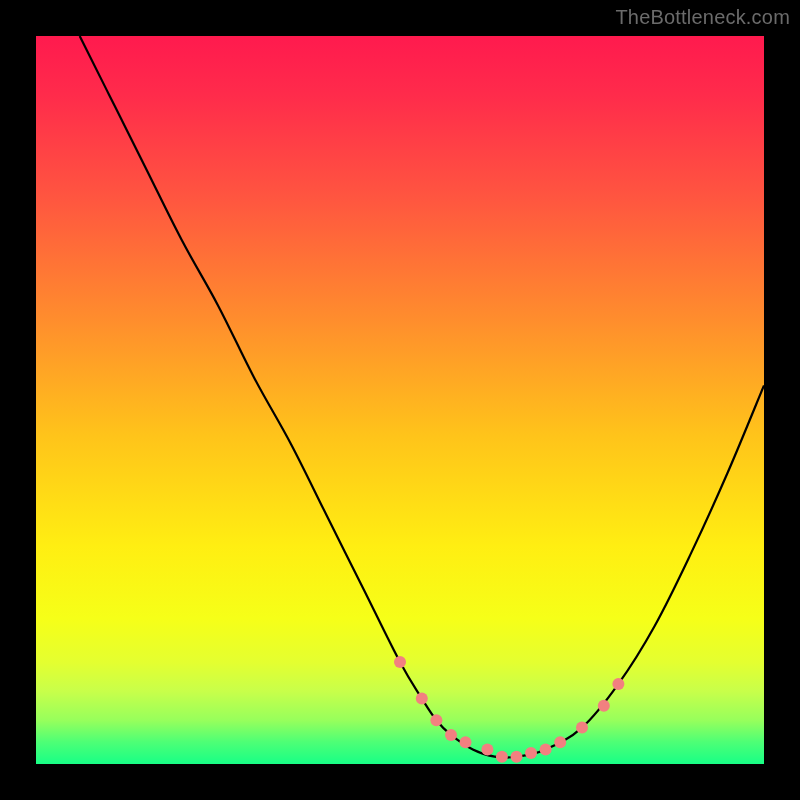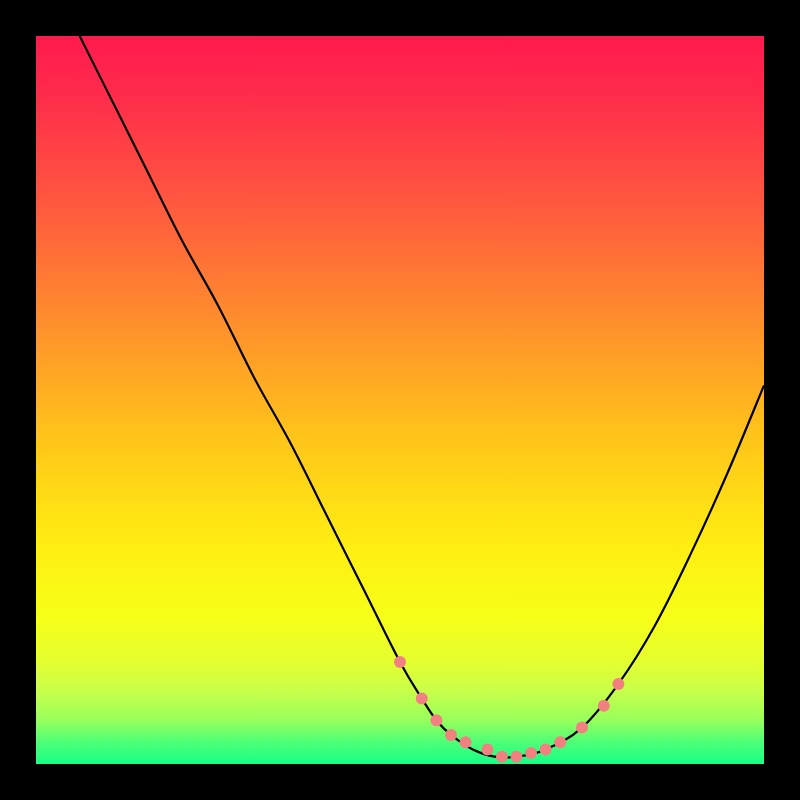--- a/index.html
+++ b/index.html
@@ -87,14 +87,15 @@
           <circle cx="495.0" cy="717.1" r="6" class="dot"></circle>
           <circle cx="509.6" cy="713.4" r="6" class="dot"></circle>
           <circle cx="524.2" cy="706.2" r="6" class="dot"></circle>
           <circle cx="546.0" cy="691.6" r="6" class="dot"></circle>
           <circle cx="567.8" cy="669.8" r="6" class="dot"></circle>
           <circle cx="582.4" cy="647.9" r="6" class="dot"></circle>
         </g>
     </svg>
   </div>
 
+  <div class="attribution">TheBottleneck.com</div>
 
 </div>
 
 </body></html>

